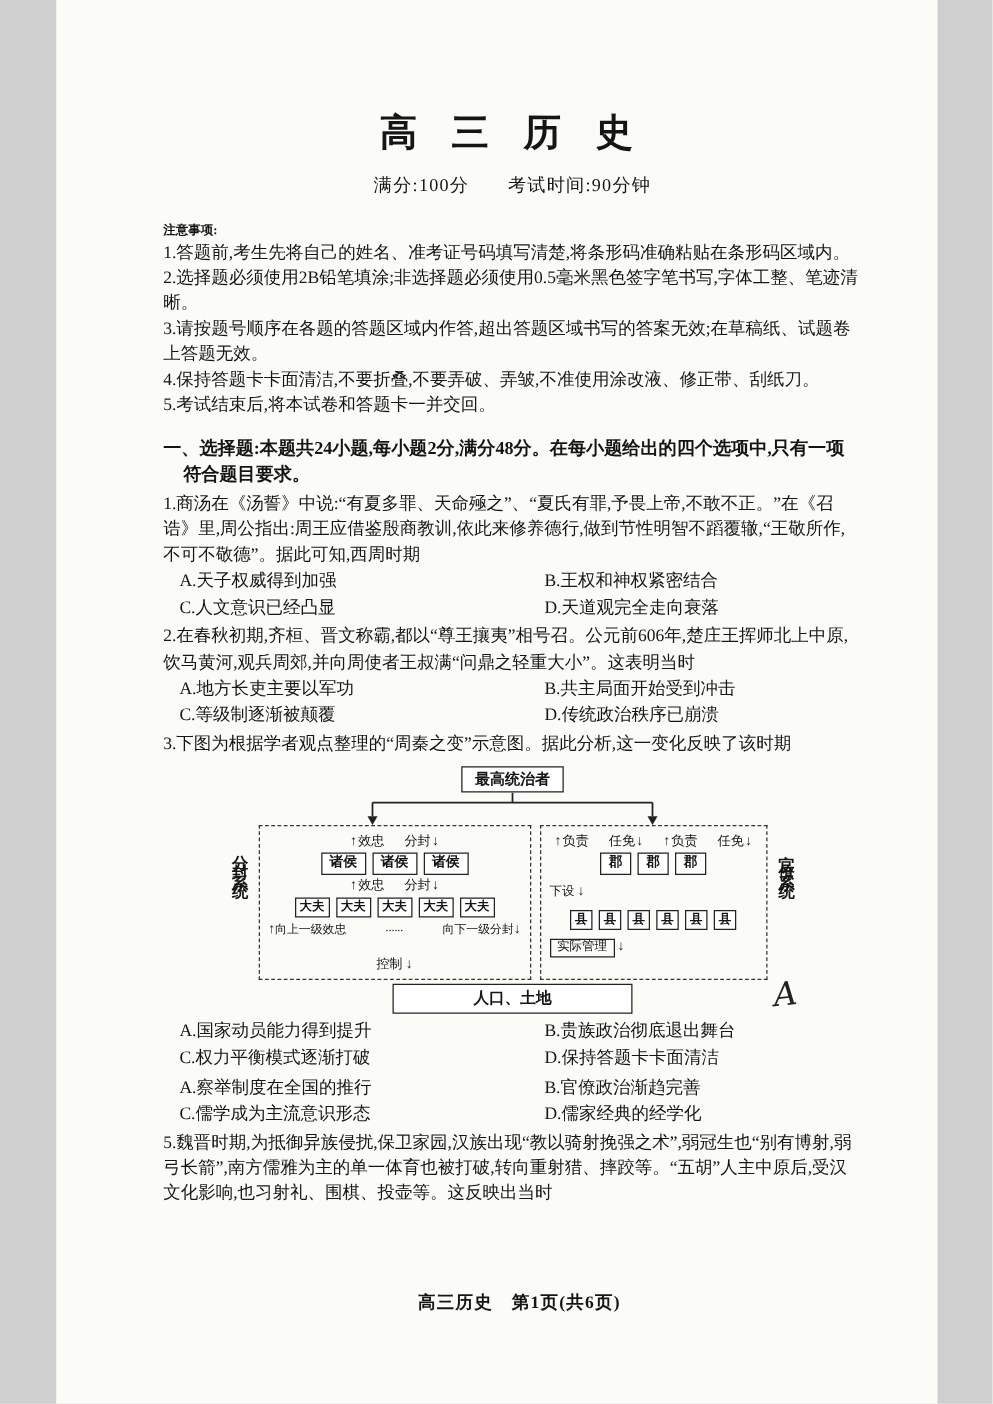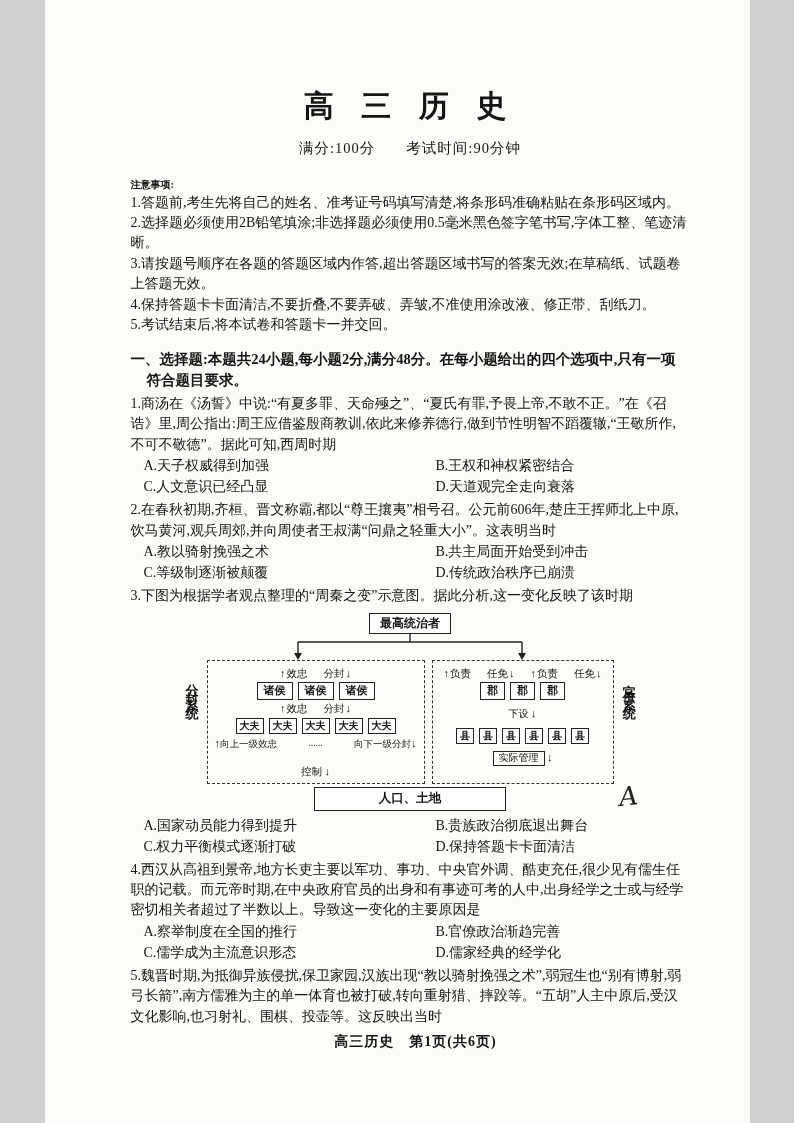--- a/index.html
+++ b/index.html
@@ -96,21 +96,21 @@
   .dbox.xs { padding: 1px 3px; font-size: 10px; }
 
   .legend-row {
     display: flex;
     justify-content: space-between;
     align-items: center;
     font-size: 9.5px;
     margin-top: 3px;
   }
   .ctl-row { text-align: center; margin-top: 14px; font-size: 10.5px; }
-  .mini-row { text-align: center; margin: 7px 0; font-size: 10px; }
+  .mini-row { text-align: left; margin: 7px 0; font-size: 10px; }
   .manage-box {
     display: inline-block;
     border: 1px solid #222;
     padding: 0 5px;
     font-size: 10px;
   }
 
   .diag-bottom { text-align: center; margin-top: 3px; }
   .dbox.wide { padding: 3px 64px; font-size: 12.5px; }
 
@@ -161,21 +161,21 @@
       <span>A.天子权威得到加强</span>
       <span>B.王权和神权紧密结合</span>
       <span>C.人文意识已经凸显</span>
       <span>D.天道观完全走向衰落</span>
     </div>
   </div>
 
   <div class="question">
     <div class="q-stem">2.在春秋初期,齐桓、晋文称霸,都以“尊王攘夷”相号召。公元前606年,楚庄王挥师北上中原,饮马黄河,观兵周郊,并向周使者王叔满“问鼎之轻重大小”。这表明当时</div>
     <div class="q-options">
-      <span>A.教以骑射挽强之术</span>
+      <span>A.地方长吏主要以军功</span>
       <span>B.共主局面开始受到冲击</span>
       <span>C.等级制逐渐被颠覆</span>
       <span>D.传统政治秩序已崩溃</span>
     </div>
   </div>
 
   <div class="question">
     <div class="q-stem">3.下图为根据学者观点整理的“周秦之变”示意图。据此分析,这一变化反映了该时期</div>
 
     <div class="diagram">
@@ -297,21 +297,20 @@
 
     <div class="q-options">
       <span>A.国家动员能力得到提升</span>
       <span>B.贵族政治彻底退出舞台</span>
       <span>C.权力平衡模式逐渐打破</span>
       <span>D.保持答题卡卡面清洁</span>
     </div>
   </div>
 
   <div class="question">
-    <div class="q-stem">4.西汉从高祖到景帝,地方长吏主要以军功、事功、中央官外调、酷吏充任,很少见有儒生任职的记载。而元帝时期,在中央政府官员的出身和有事迹可考的人中,出身经学之士或与经学密切相关者超过了半数以上。导致这一变化的主要原因是</div>
     <div class="q-options">
       <span>A.察举制度在全国的推行</span>
       <span>B.官僚政治渐趋完善</span>
       <span>C.儒学成为主流意识形态</span>
       <span>D.儒家经典的经学化</span>
     </div>
   </div>
 
   <div class="question">
     <div class="q-stem">5.魏晋时期,为抵御异族侵扰,保卫家园,汉族出现“教以骑射挽强之术”,弱冠生也“别有博射,弱弓长箭”,南方儒雅为主的单一体育也被打破,转向重射猎、摔跤等。“五胡”人主中原后,受汉文化影响,也习射礼、围棋、投壶等。这反映出当时</div>

